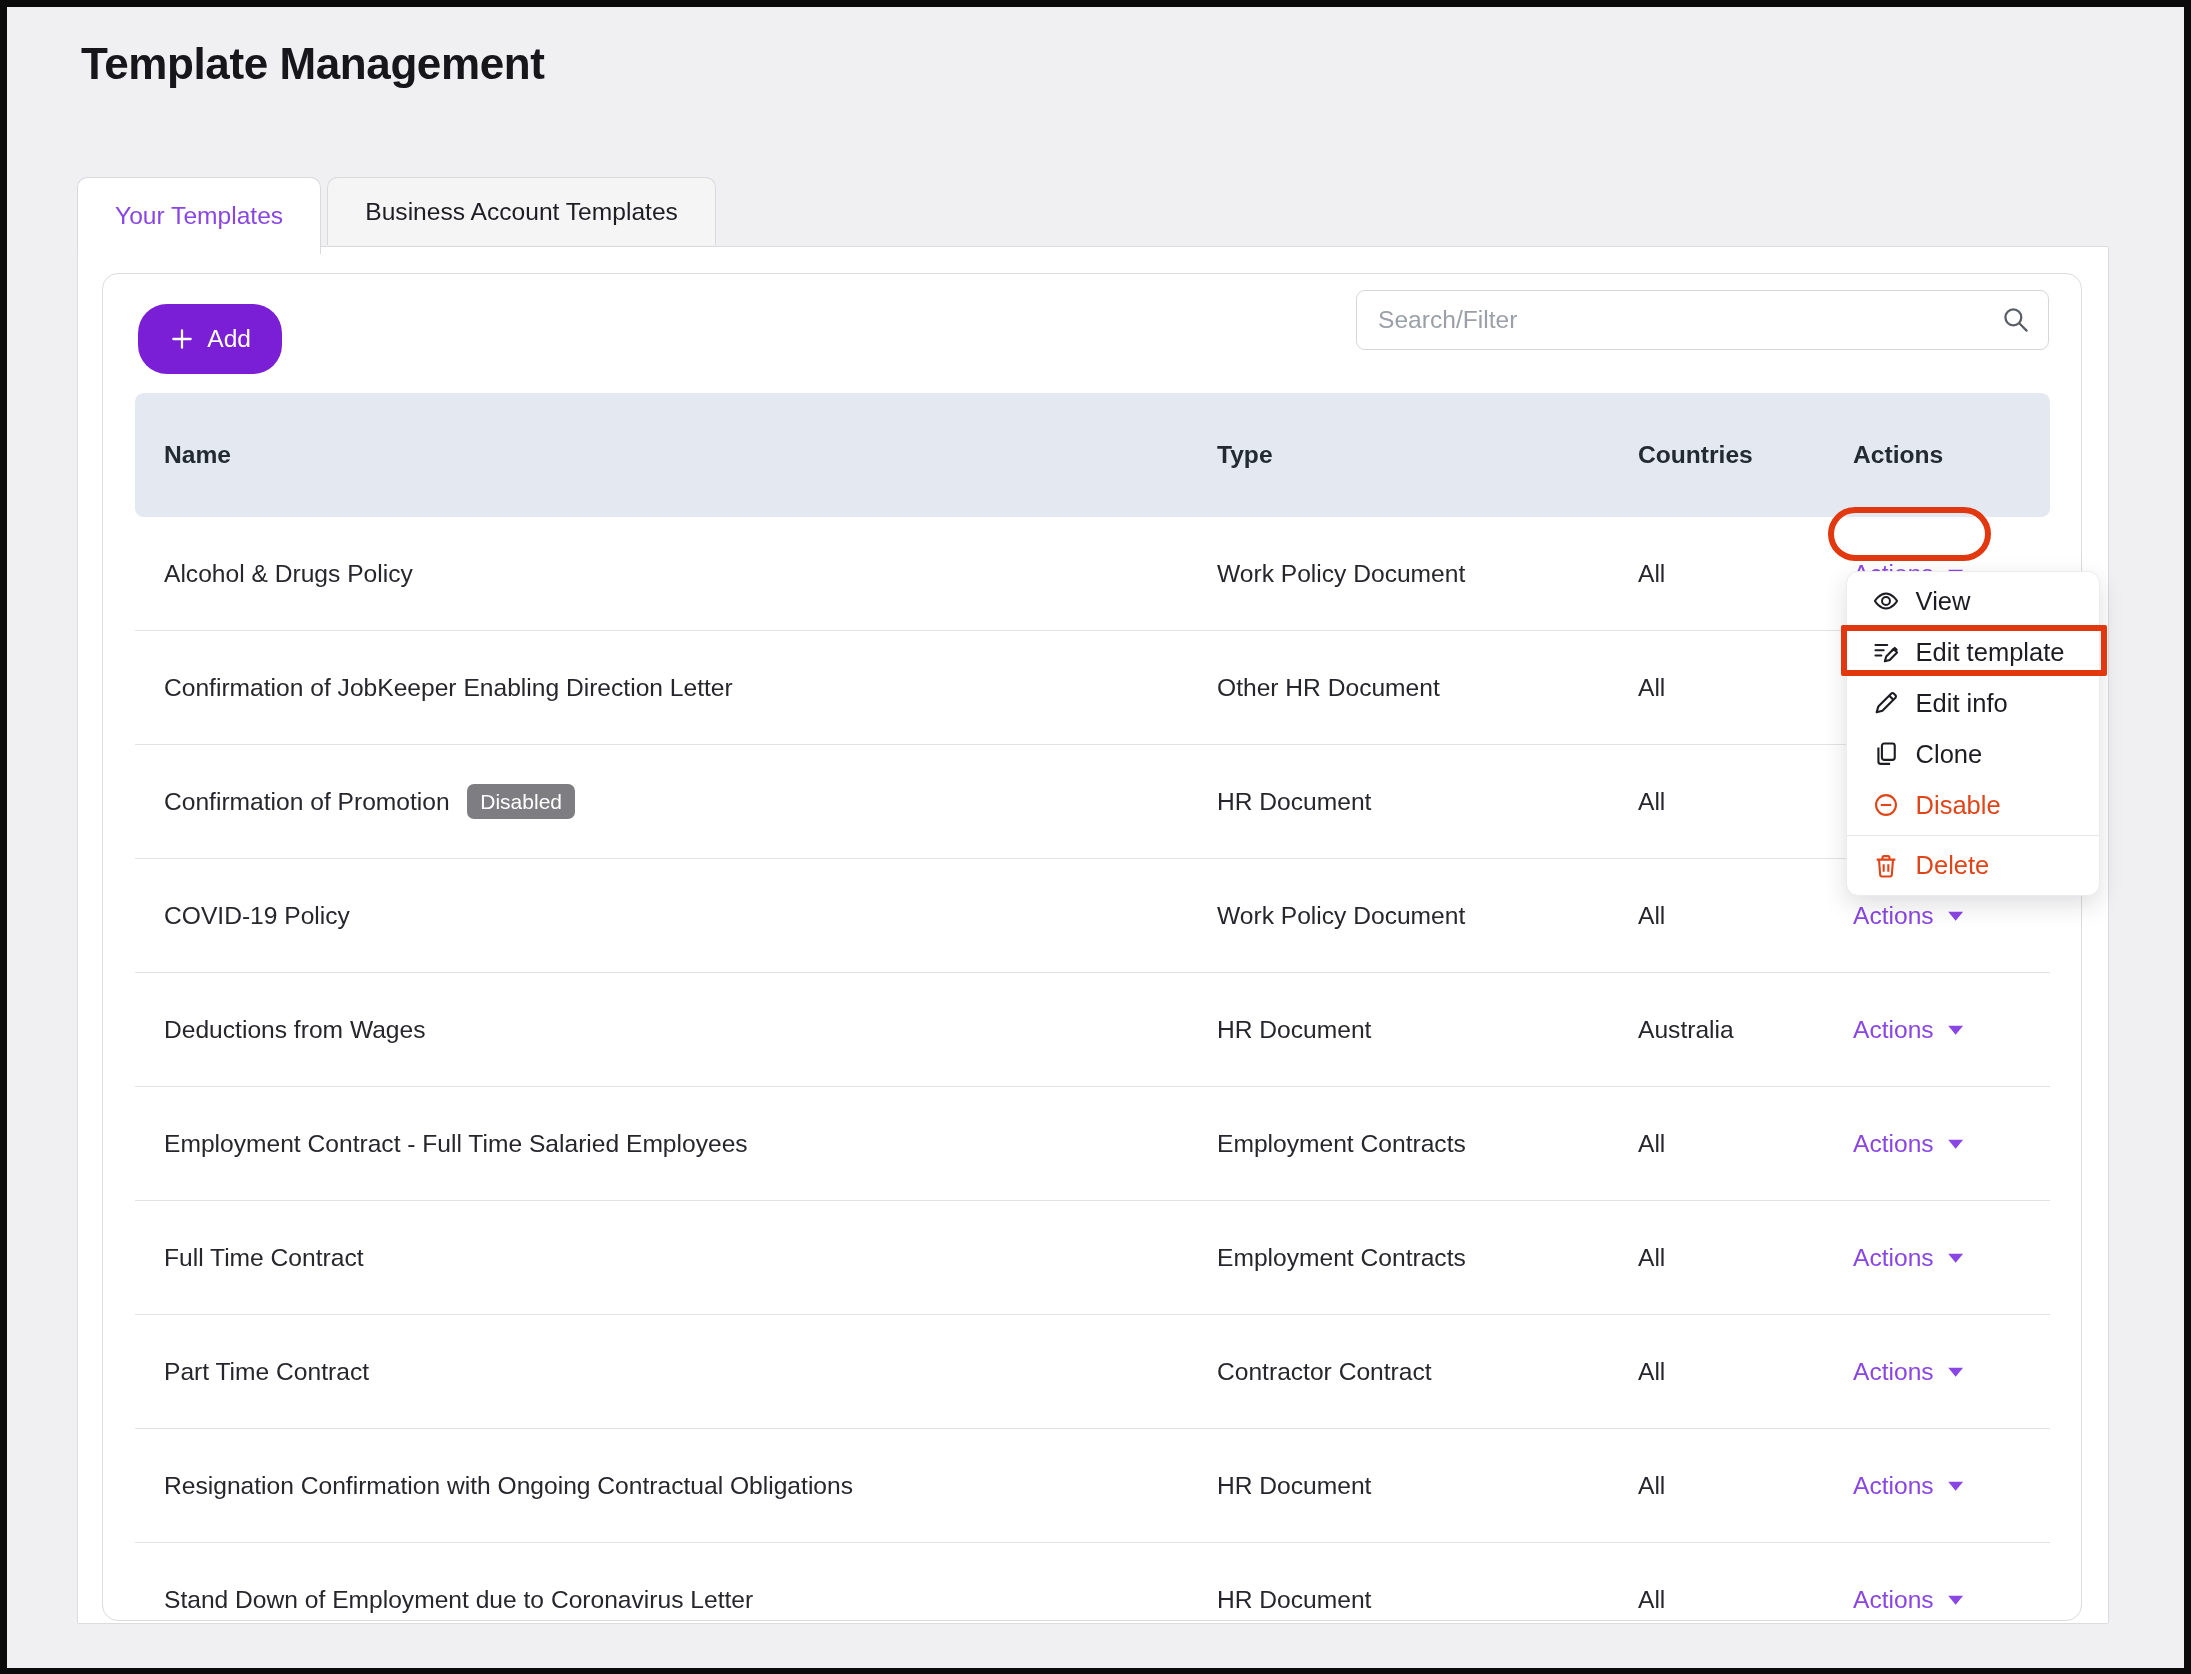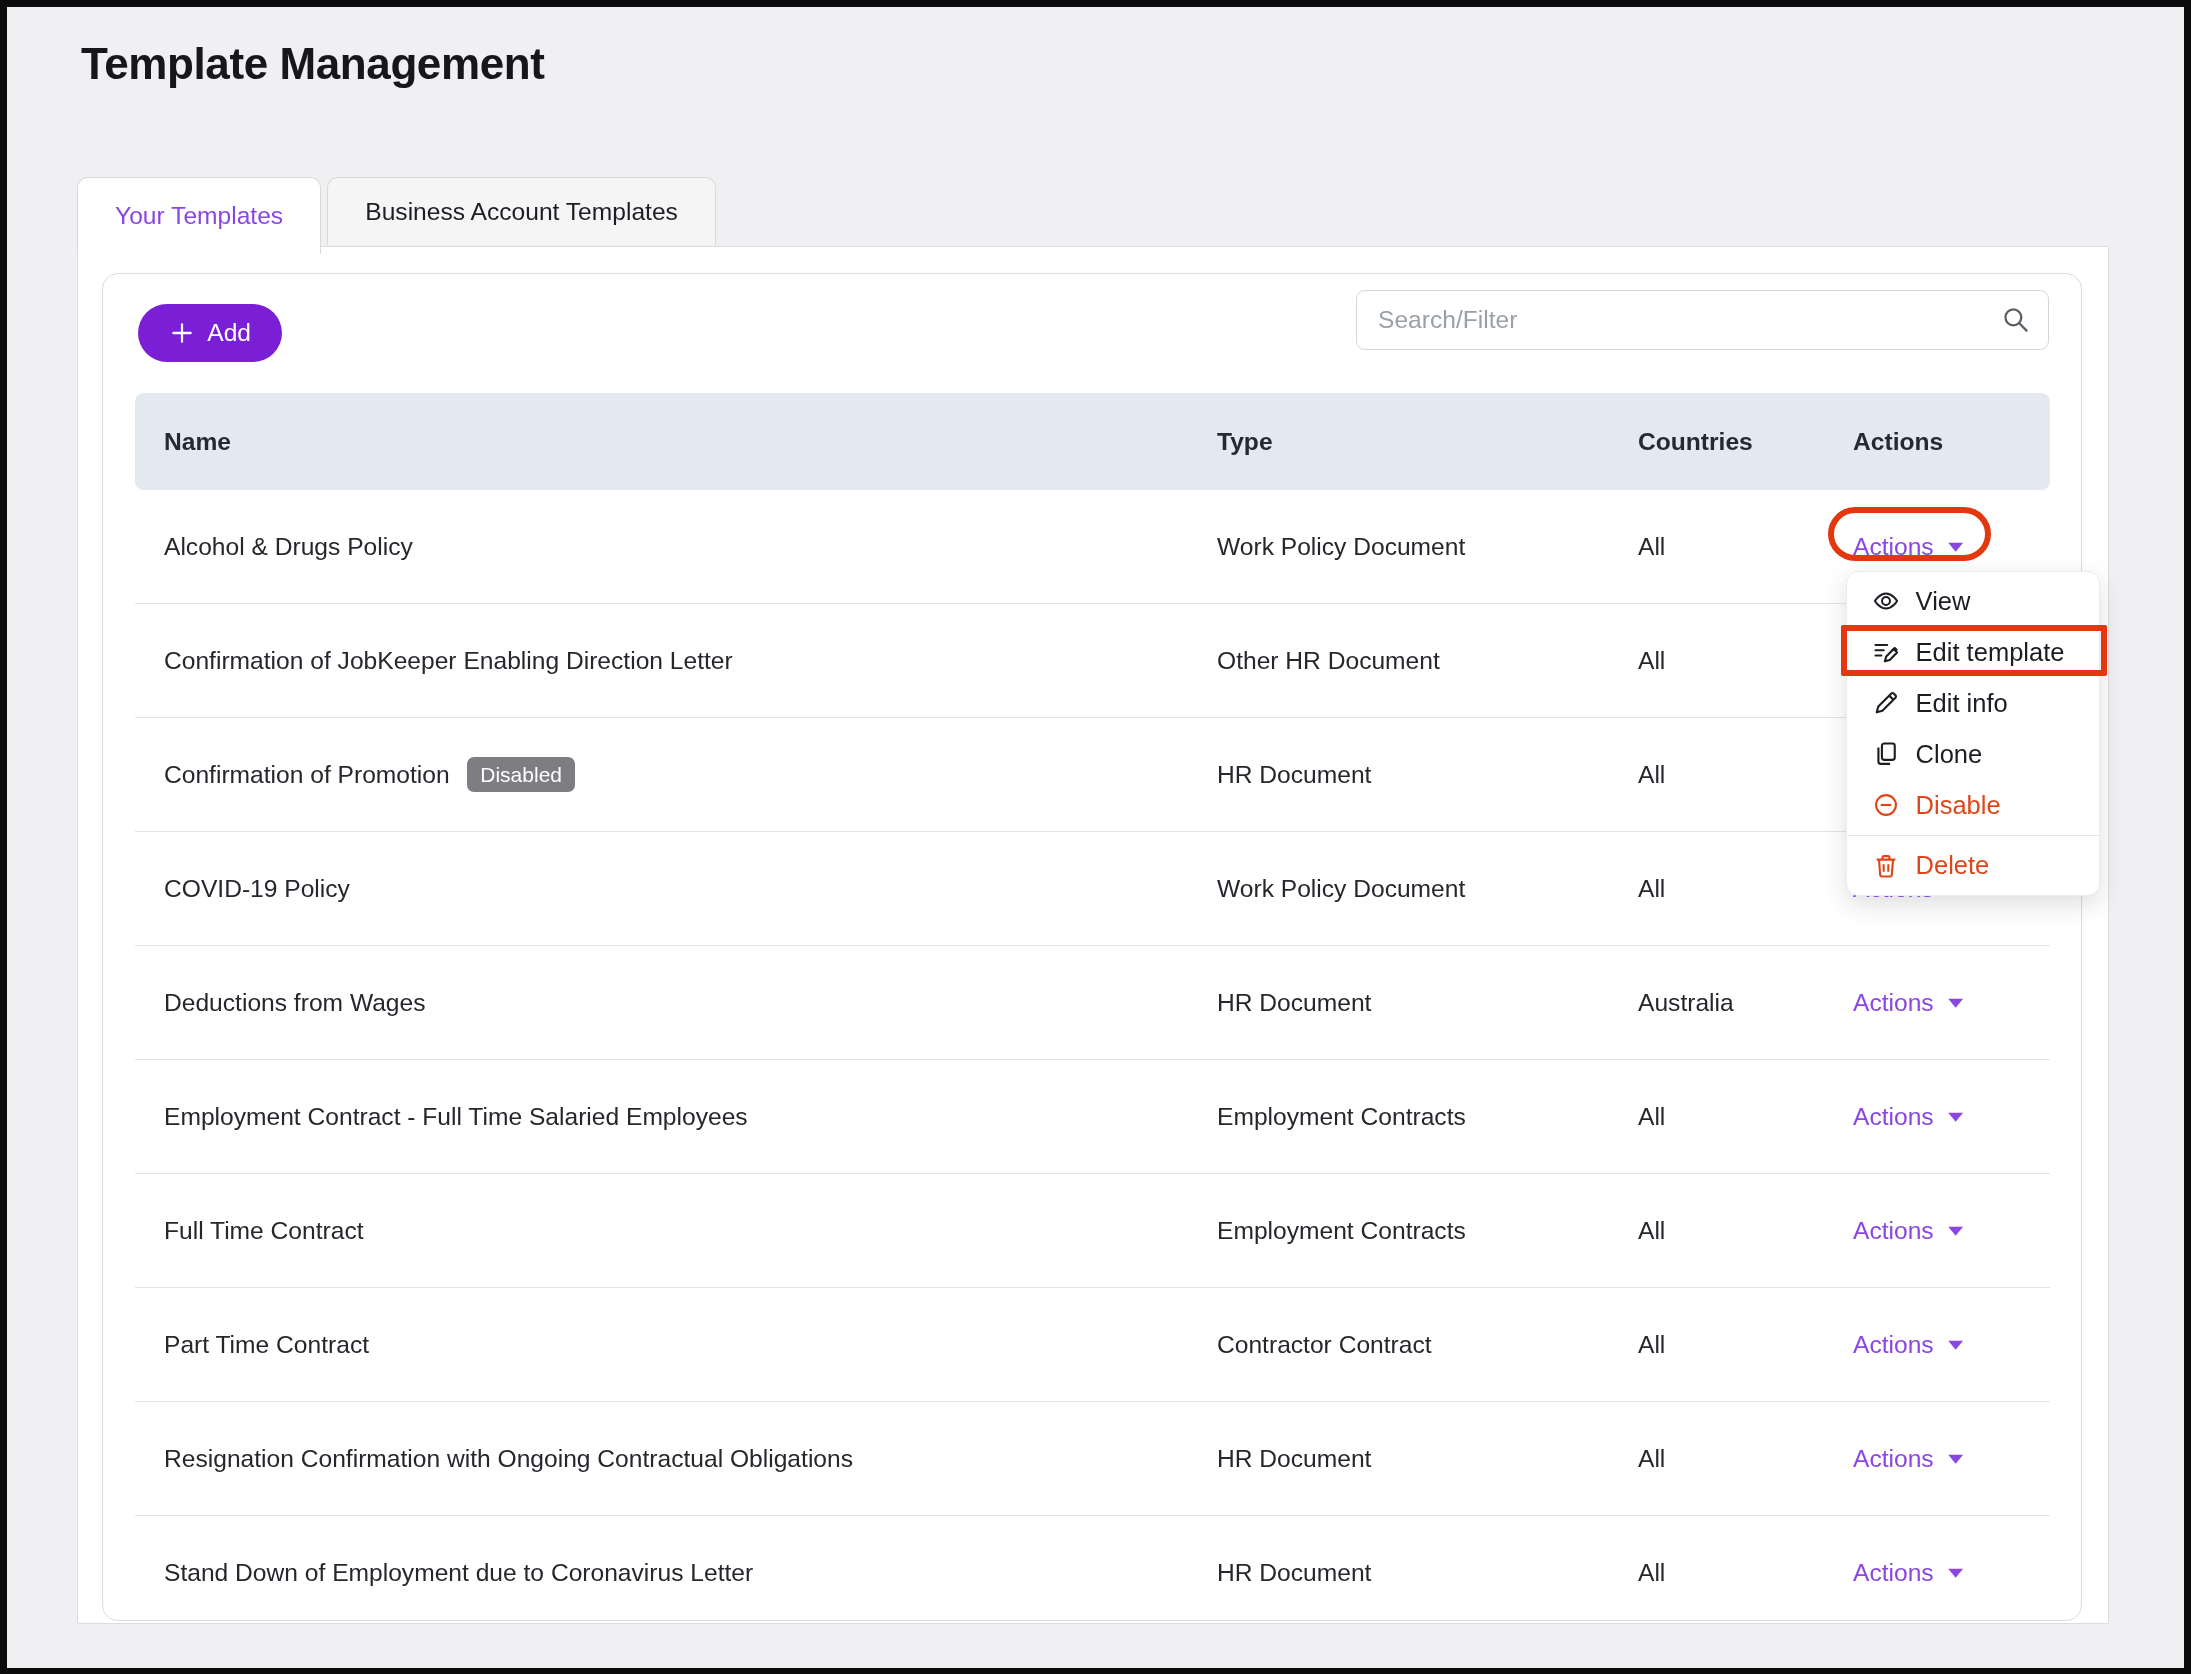--- a/index.html
+++ b/index.html
@@ -32,39 +32,39 @@
   .panel {
     position:absolute; left:70px; top:239px; width:2032px; height:1378px;
     background:#ffffff; border:1.3px solid #dcdcde; border-radius:1.8px; z-index:1;
   }
   .card {
     position:absolute; left:24px; top:26px; width:1980px; height:1348px;
     border:1.3px solid #dcdcde; border-radius:16px; background:#fff; overflow:hidden;
   }
 
   .add-button {
-    position:absolute; left:35px; top:30px; width:144px; height:58px;
+    position:absolute; left:35px; top:30px; width:144px; height:70px;
     background:var(--brand); color:#fff; border:none; border-radius:29px;
     font-size:24.6px; font-family:inherit; display:flex; align-items:center; justify-content:center;
     gap:12.3px; cursor:pointer;
   }
   .add-button svg { display:block; }
 
   .search-wrap { position:absolute; right:32px; top:16px; width:693px; height:60px; }
   .search-input {
     width:100%; height:100%; border:1.3px solid #d5d5da; border-radius:8.8px;
     font-size:24.6px; font-family:inherit; color:#3a3f46; padding:0 61px 0 21px; background:#fff;
   }
   .search-input::placeholder { color:#9ba0a8; }
   .search-icon { position:absolute; right:17.6px; top:15px; }
 
   
   .table { position:absolute; left:32px; top:119px; width:1915px; }
   .thead {
-    height:97px; background:var(--header-bg); border-radius:8.8px;
+    height:124px; background:var(--header-bg); border-radius:8.8px;
     display:grid; grid-template-columns:1082px 421px 215px 1fr; align-items:center;
     font-size:24.6px; font-weight:700; color:#242a34;
   }
   .thead .col-name { padding-left:29px; }
   .trow {
     height:114px; display:grid; grid-template-columns:1082px 421px 215px 1fr;
     align-items:center; border-bottom:1.3px solid #e3e3e6;
     font-size:24.6px; color:#26262c;
   }
   .cell-name { padding-left:29px; display:flex; align-items:center; gap:17.6px; }

